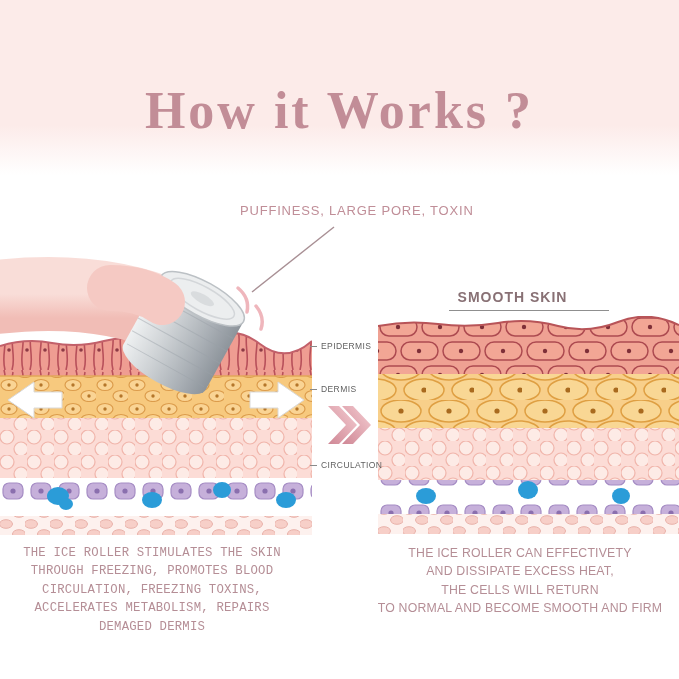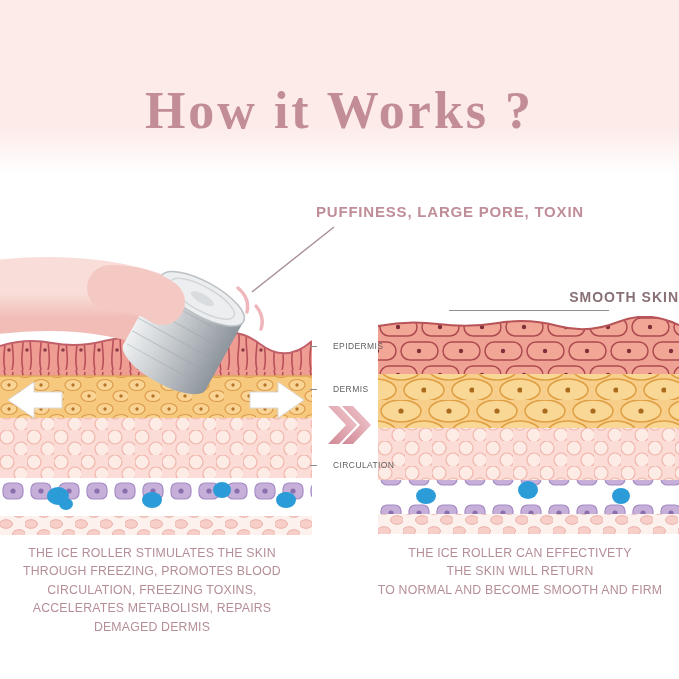--- a/index.html
+++ b/index.html
@@ -9,43 +9,43 @@
     background:linear-gradient(180deg,#fcebe9 0,#fcebe9 125px,#ffffff 175px);
     font-family:"Liberation Sans", sans-serif;
   }
   .defs-svg{ position:absolute; width:0; height:0; }
   .title{
     position:absolute; top:44px; left:0; width:100%; text-align:center;
     font-family:"Liberation Serif", serif; font-weight:700; font-size:52px;
     letter-spacing:3px; color:#c28d97;margin-top:37px;
   }
   .callout{
-    position:absolute; top:203px; left:240px; width:344px; text-align:right;
-    font-size:15px; font-weight:700; letter-spacing:.8px; color:#c08e98;
+    position:absolute; top:203px; left:240px; width:344px; text-align:left;
+    font-size:13px; font-weight:400; letter-spacing:.8px; color:#c08e98;
   }
   .callout-line{ position:absolute; left:248px; top:224px; }
   .diagram-left{ position:absolute; left:0; top:330px; z-index:1; }
   .roller{ position:absolute; left:-8px; top:230px; z-index:3; }
   .layer-label{
-    position:absolute; left:310px; display:flex; align-items:center; gap:16px;
+    position:absolute; left:310px; display:flex; align-items:center; gap:4px;
     font-size:8.5px; letter-spacing:.4px; color:#5f5f5f; z-index:2; white-space:nowrap;
   }
   .layer-label .tick{ display:inline-block; width:7px; height:1px; background:#8a8a8a; }
   .chevron{ position:absolute; left:326px; top:403px; }
   .smooth-label{
-    position:absolute; left:378px; top:289px; width:301px; text-align:right;
+    position:absolute; left:362px; top:289px; width:301px; text-align:center;
     font-size:14px; font-weight:700; letter-spacing:1px; color:#887074;
   }
   .smooth-underline{ position:absolute; left:449px; top:310px; width:160px; height:1px; background:#8f8f8f; }
   .diagram-right{ position:absolute; left:378px; top:316px; }
   .caption{
     position:absolute; top:544px; text-align:center; font-size:12.3px;
     line-height:1.5; letter-spacing:.2px; color:#b58e96;
   }
-  .caption-left{ left:12px; width:280px; }
+  .caption-left{ left:12px; width:280px;font-family:Liberation Mono, monospace; }
   .caption-right{ left:374px; width:292px; }
 </style>
 </head>
 <body>
 
 <div class="canvas">
 
   <svg class="defs-svg" aria-hidden="true">
     <defs>
       <pattern id="epiCells" width="18" height="40" patternUnits="userSpaceOnUse">
@@ -196,17 +196,18 @@
 
   <div class="caption caption-left">
     <div>THE ICE ROLLER STIMULATES THE SKIN</div>
     <div>THROUGH FREEZING, PROMOTES BLOOD</div>
     <div>CIRCULATION, FREEZING TOXINS,</div>
     <div>ACCELERATES METABOLISM, REPAIRS</div>
     <div>DEMAGED DERMIS</div>
   </div>
   <div class="caption caption-right">
     <div>THE ICE ROLLER CAN EFFECTIVETY</div>
-    <div>THE SKIN WILL RETURN</div>
+    <div>AND DISSIPATE EXCESS HEAT,</div>
+    <div>THE CELLS WILL RETURN</div>
     <div>TO NORMAL AND BECOME SMOOTH AND FIRM</div>
   </div>
 
 </div>
 
 </body></html>

